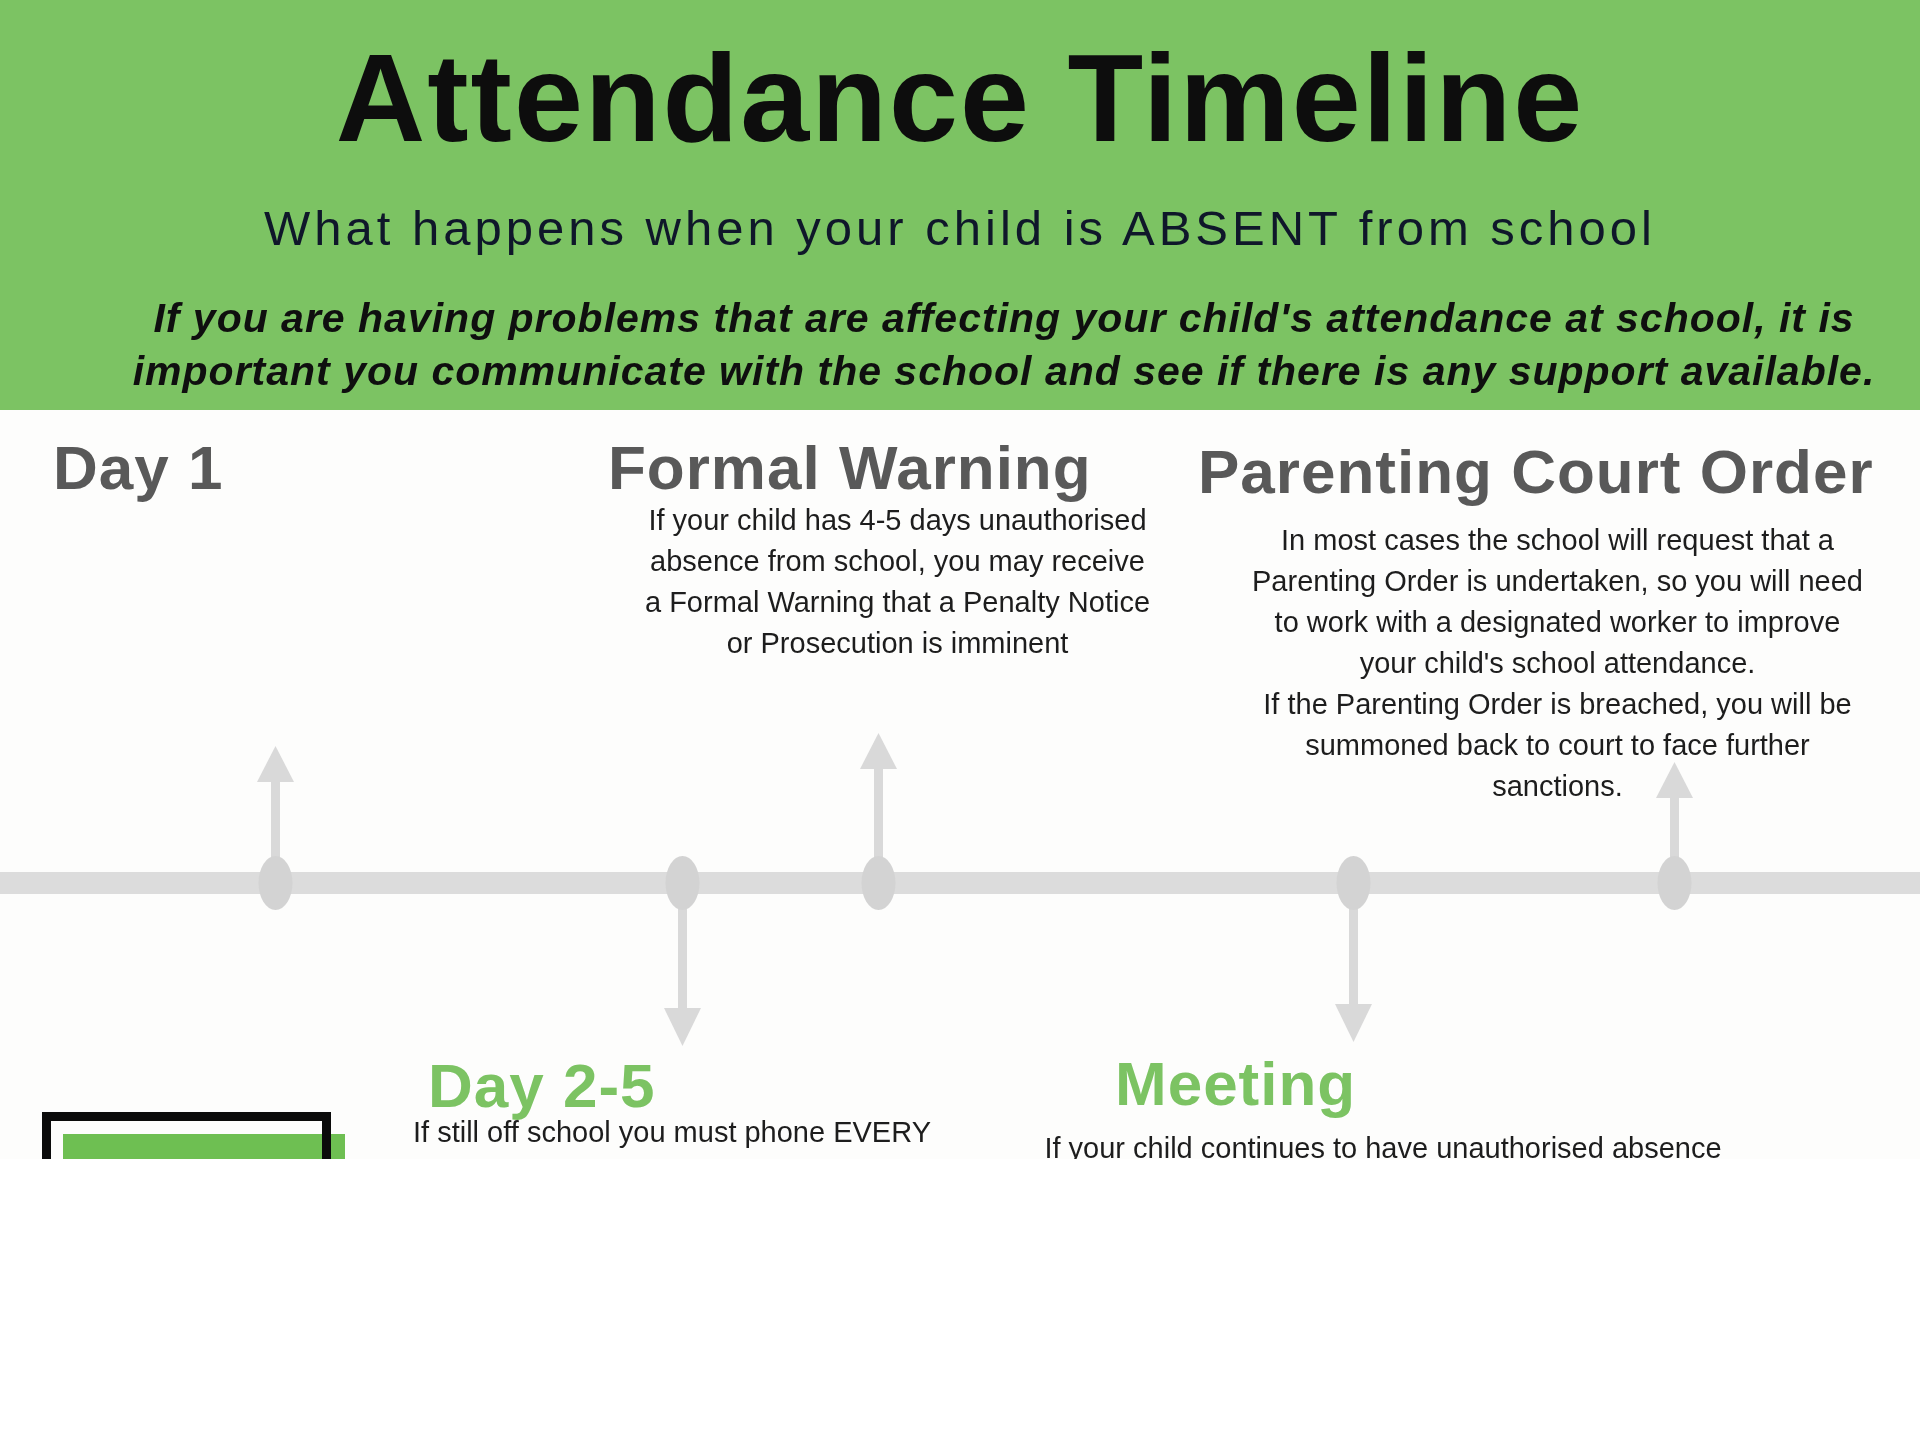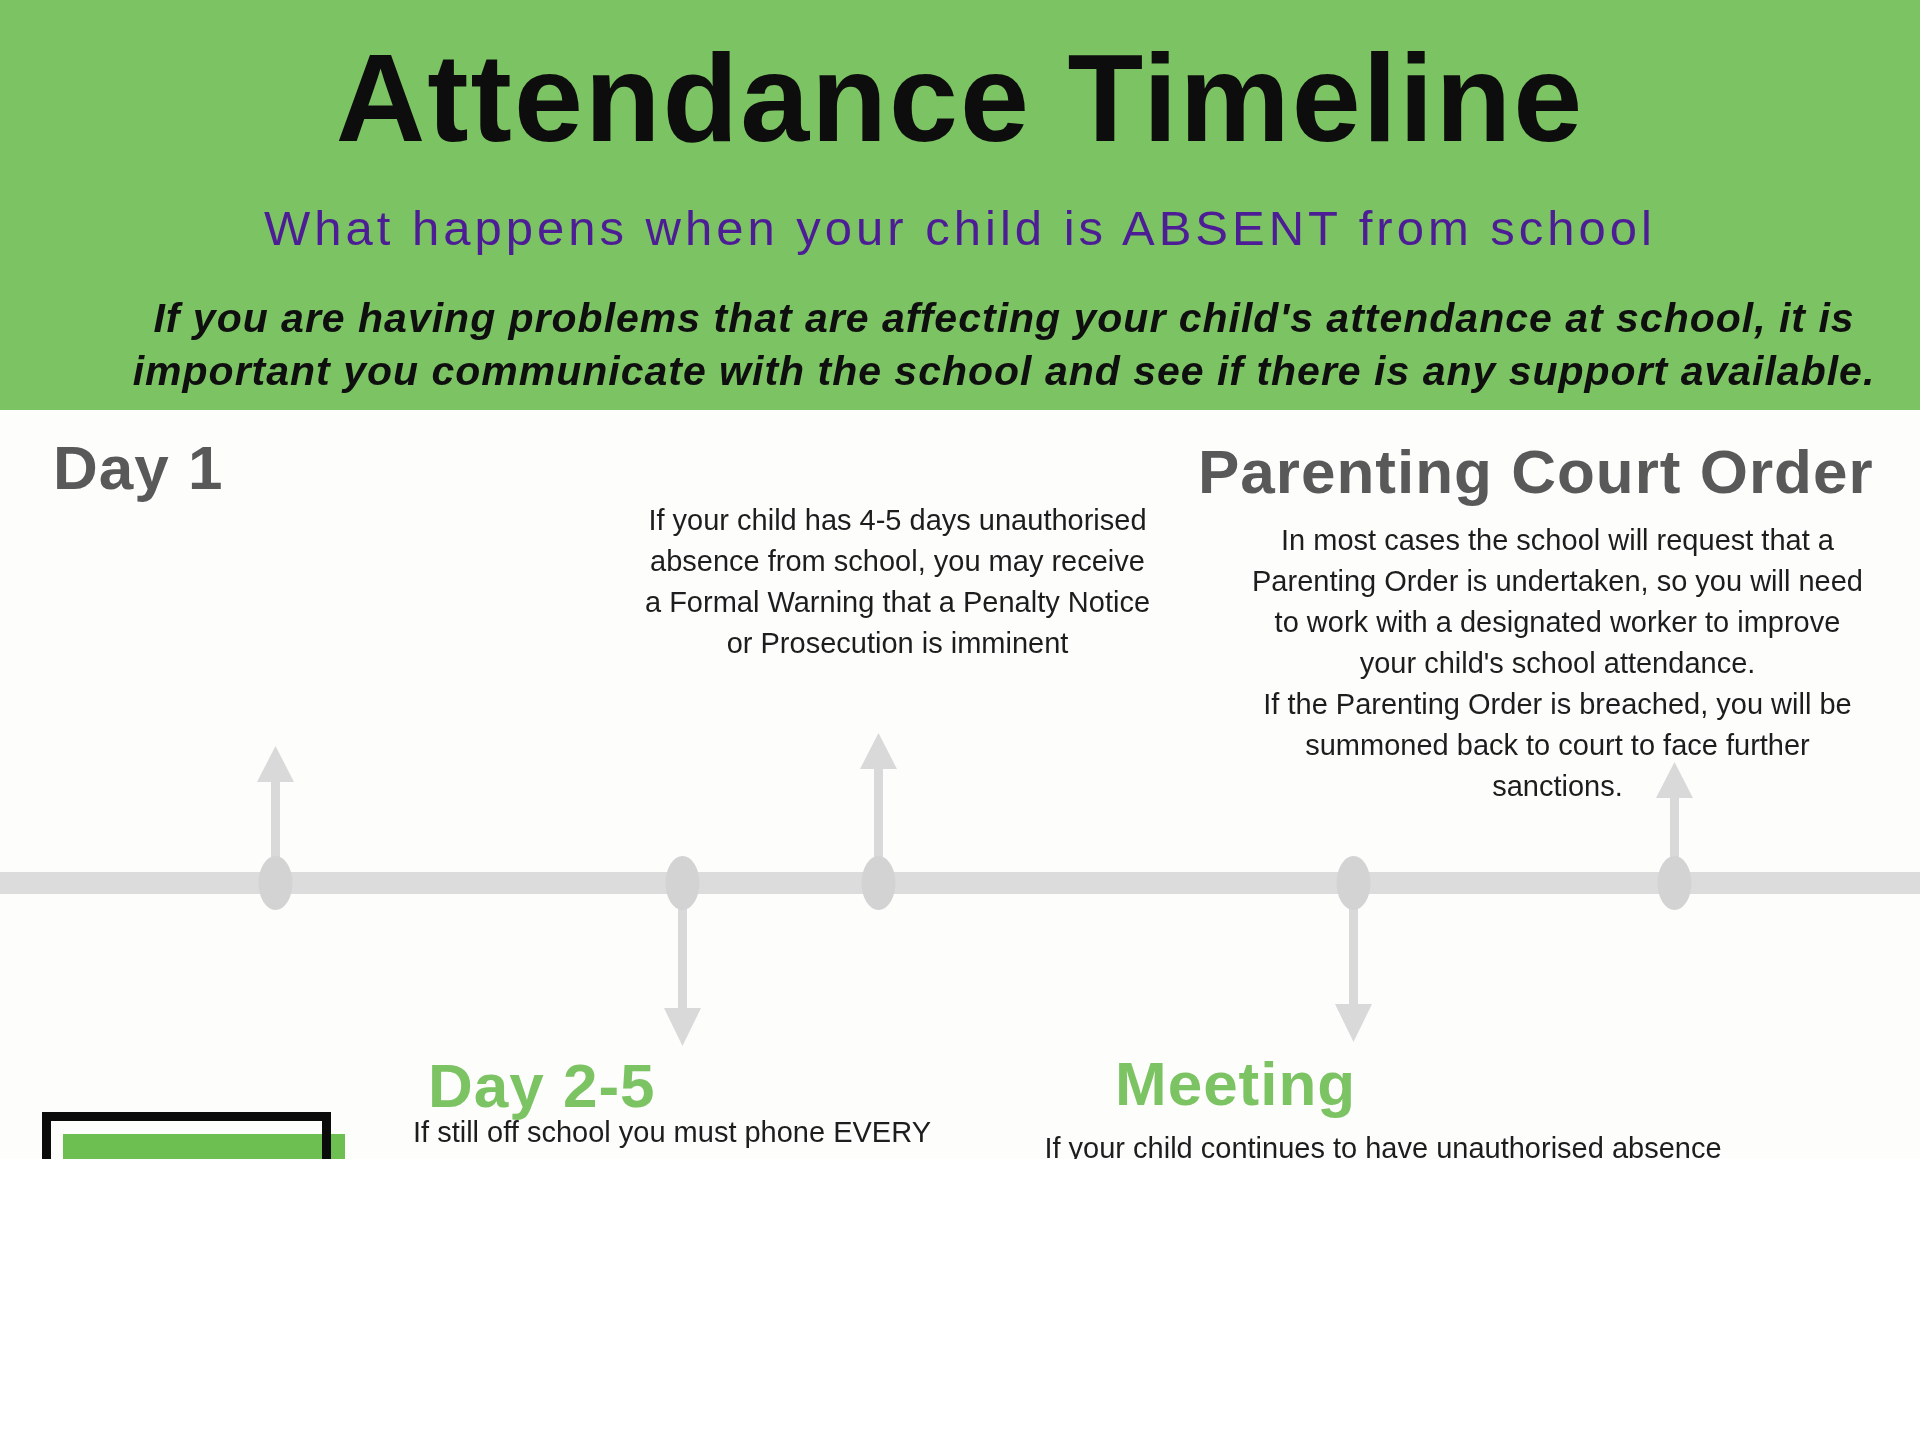--- a/index.html
+++ b/index.html
@@ -8,21 +8,21 @@
     background:#fdfdfc;font-family:"Liberation Sans",sans-serif;
   }
   
   .banner{position:absolute;left:0;top:0;width:1920px;height:410px;background:#7cc363;}
   .banner h1{
     position:absolute;left:0;top:30px;width:1920px;margin:0;text-align:center;
     font-size:124px;font-weight:800;letter-spacing:2px;color:#0d0d0d;line-height:1.1;
   }
   .subtitle{
     position:absolute;left:0;top:200px;width:1920px;text-align:center;
-    font-size:49px;font-weight:400;letter-spacing:4px;color:#4c1d95;
+    font-size:49px;font-weight:400;letter-spacing:4px;color:#0f172a;
   }
   .note{
     position:absolute;left:0;top:292px;width:1920px;text-align:center;
     font-size:41px;font-weight:700;font-style:italic;letter-spacing:1px;
     line-height:53px;color:#0f0f0f;white-space:pre-line;margin-left:44px;
   }
   
   .timeline{position:absolute;left:0;top:0;z-index:0;}
   
   .stage-h{
@@ -108,20 +108,21 @@
 
     <g>
       <rect x="1670" y="794" width="9" height="90" fill="#d9d9d9"></rect>
       <polygon points="1656,798 1693,798 1674.5,762" fill="#d9d9d9"></polygon>
       <ellipse cx="1674.5" cy="883" rx="17" ry="27" fill="#d3d3d3"></ellipse>
     </g>
   </svg>
 
   <h2 class="stage-h" id="h-day1">Day 1</h2>
 
+  <h2 class="stage-h" id="h-formal">Formal Warning</h2>
   <p class="stage-b" id="b-formal">If your child has 4-5 days unauthorised
 absence from school, you may receive
 a Formal Warning that a Penalty Notice
 or Prosecution is imminent</p>
 
   <h2 class="stage-h" id="h-parent">Parenting Court Order</h2>
   <p class="stage-b" id="b-parent">In most cases the school will request that a
 Parenting Order is undertaken, so you will need
 to work with a designated worker to improve
 your child's school attendance.

